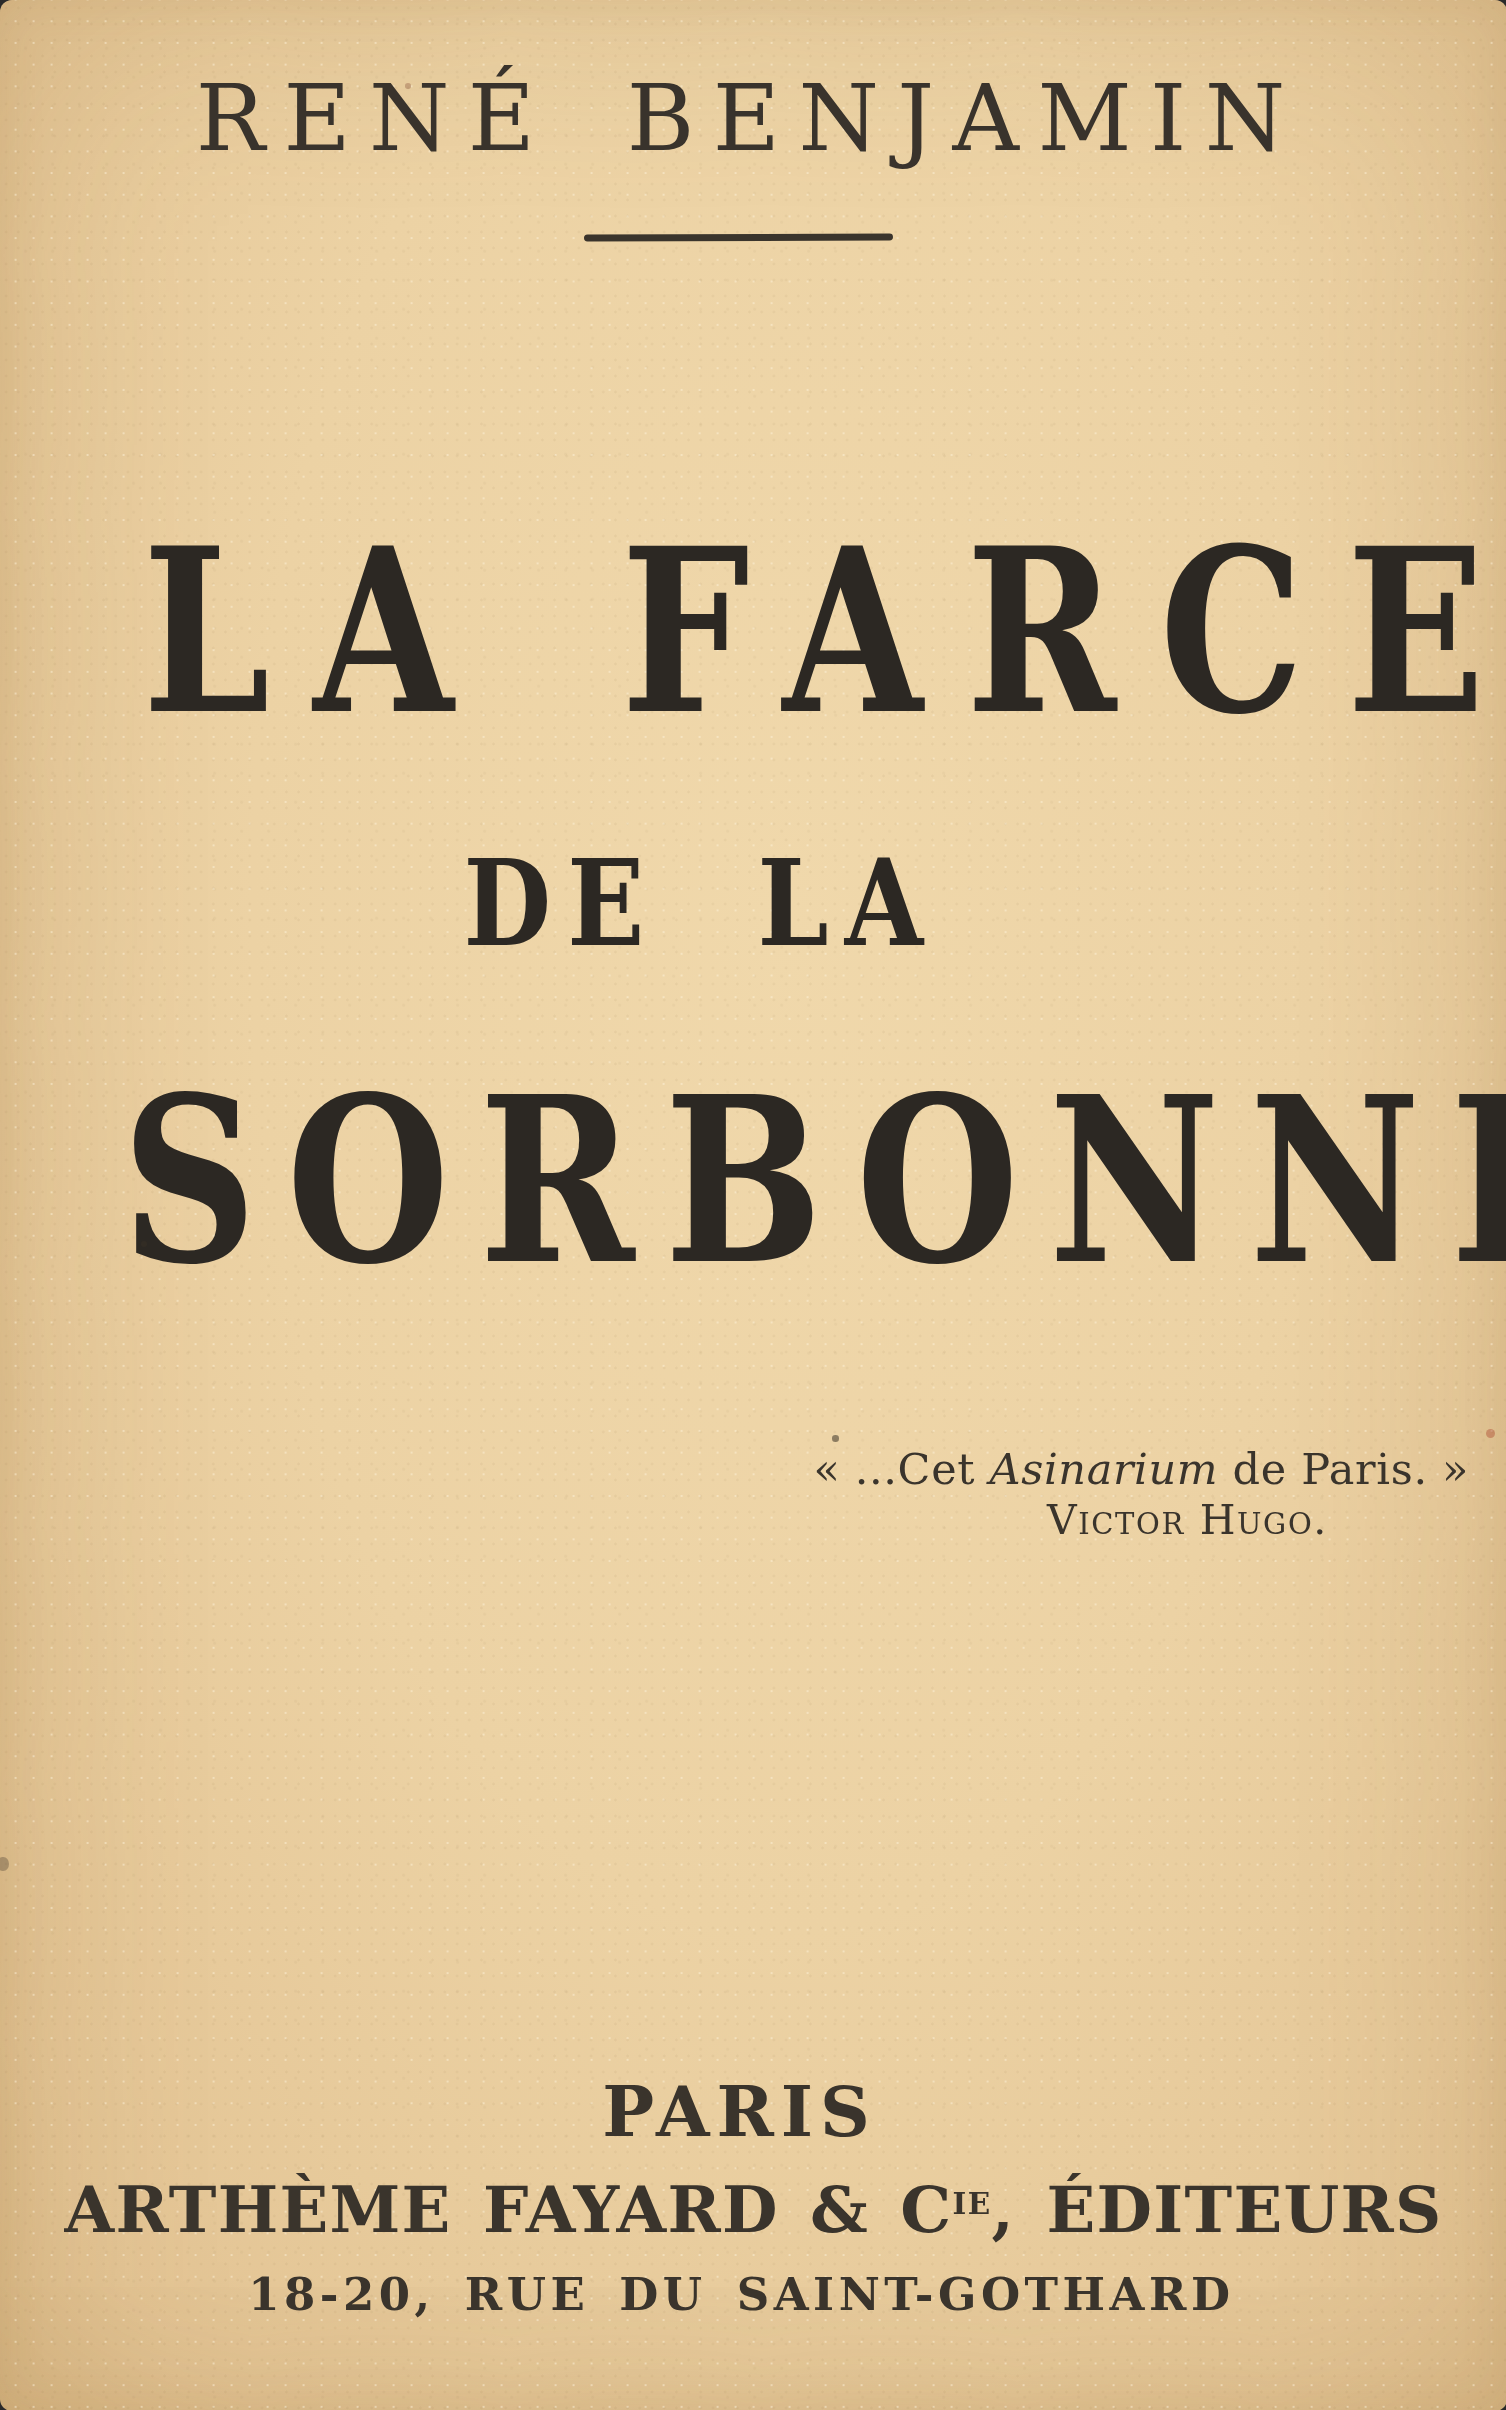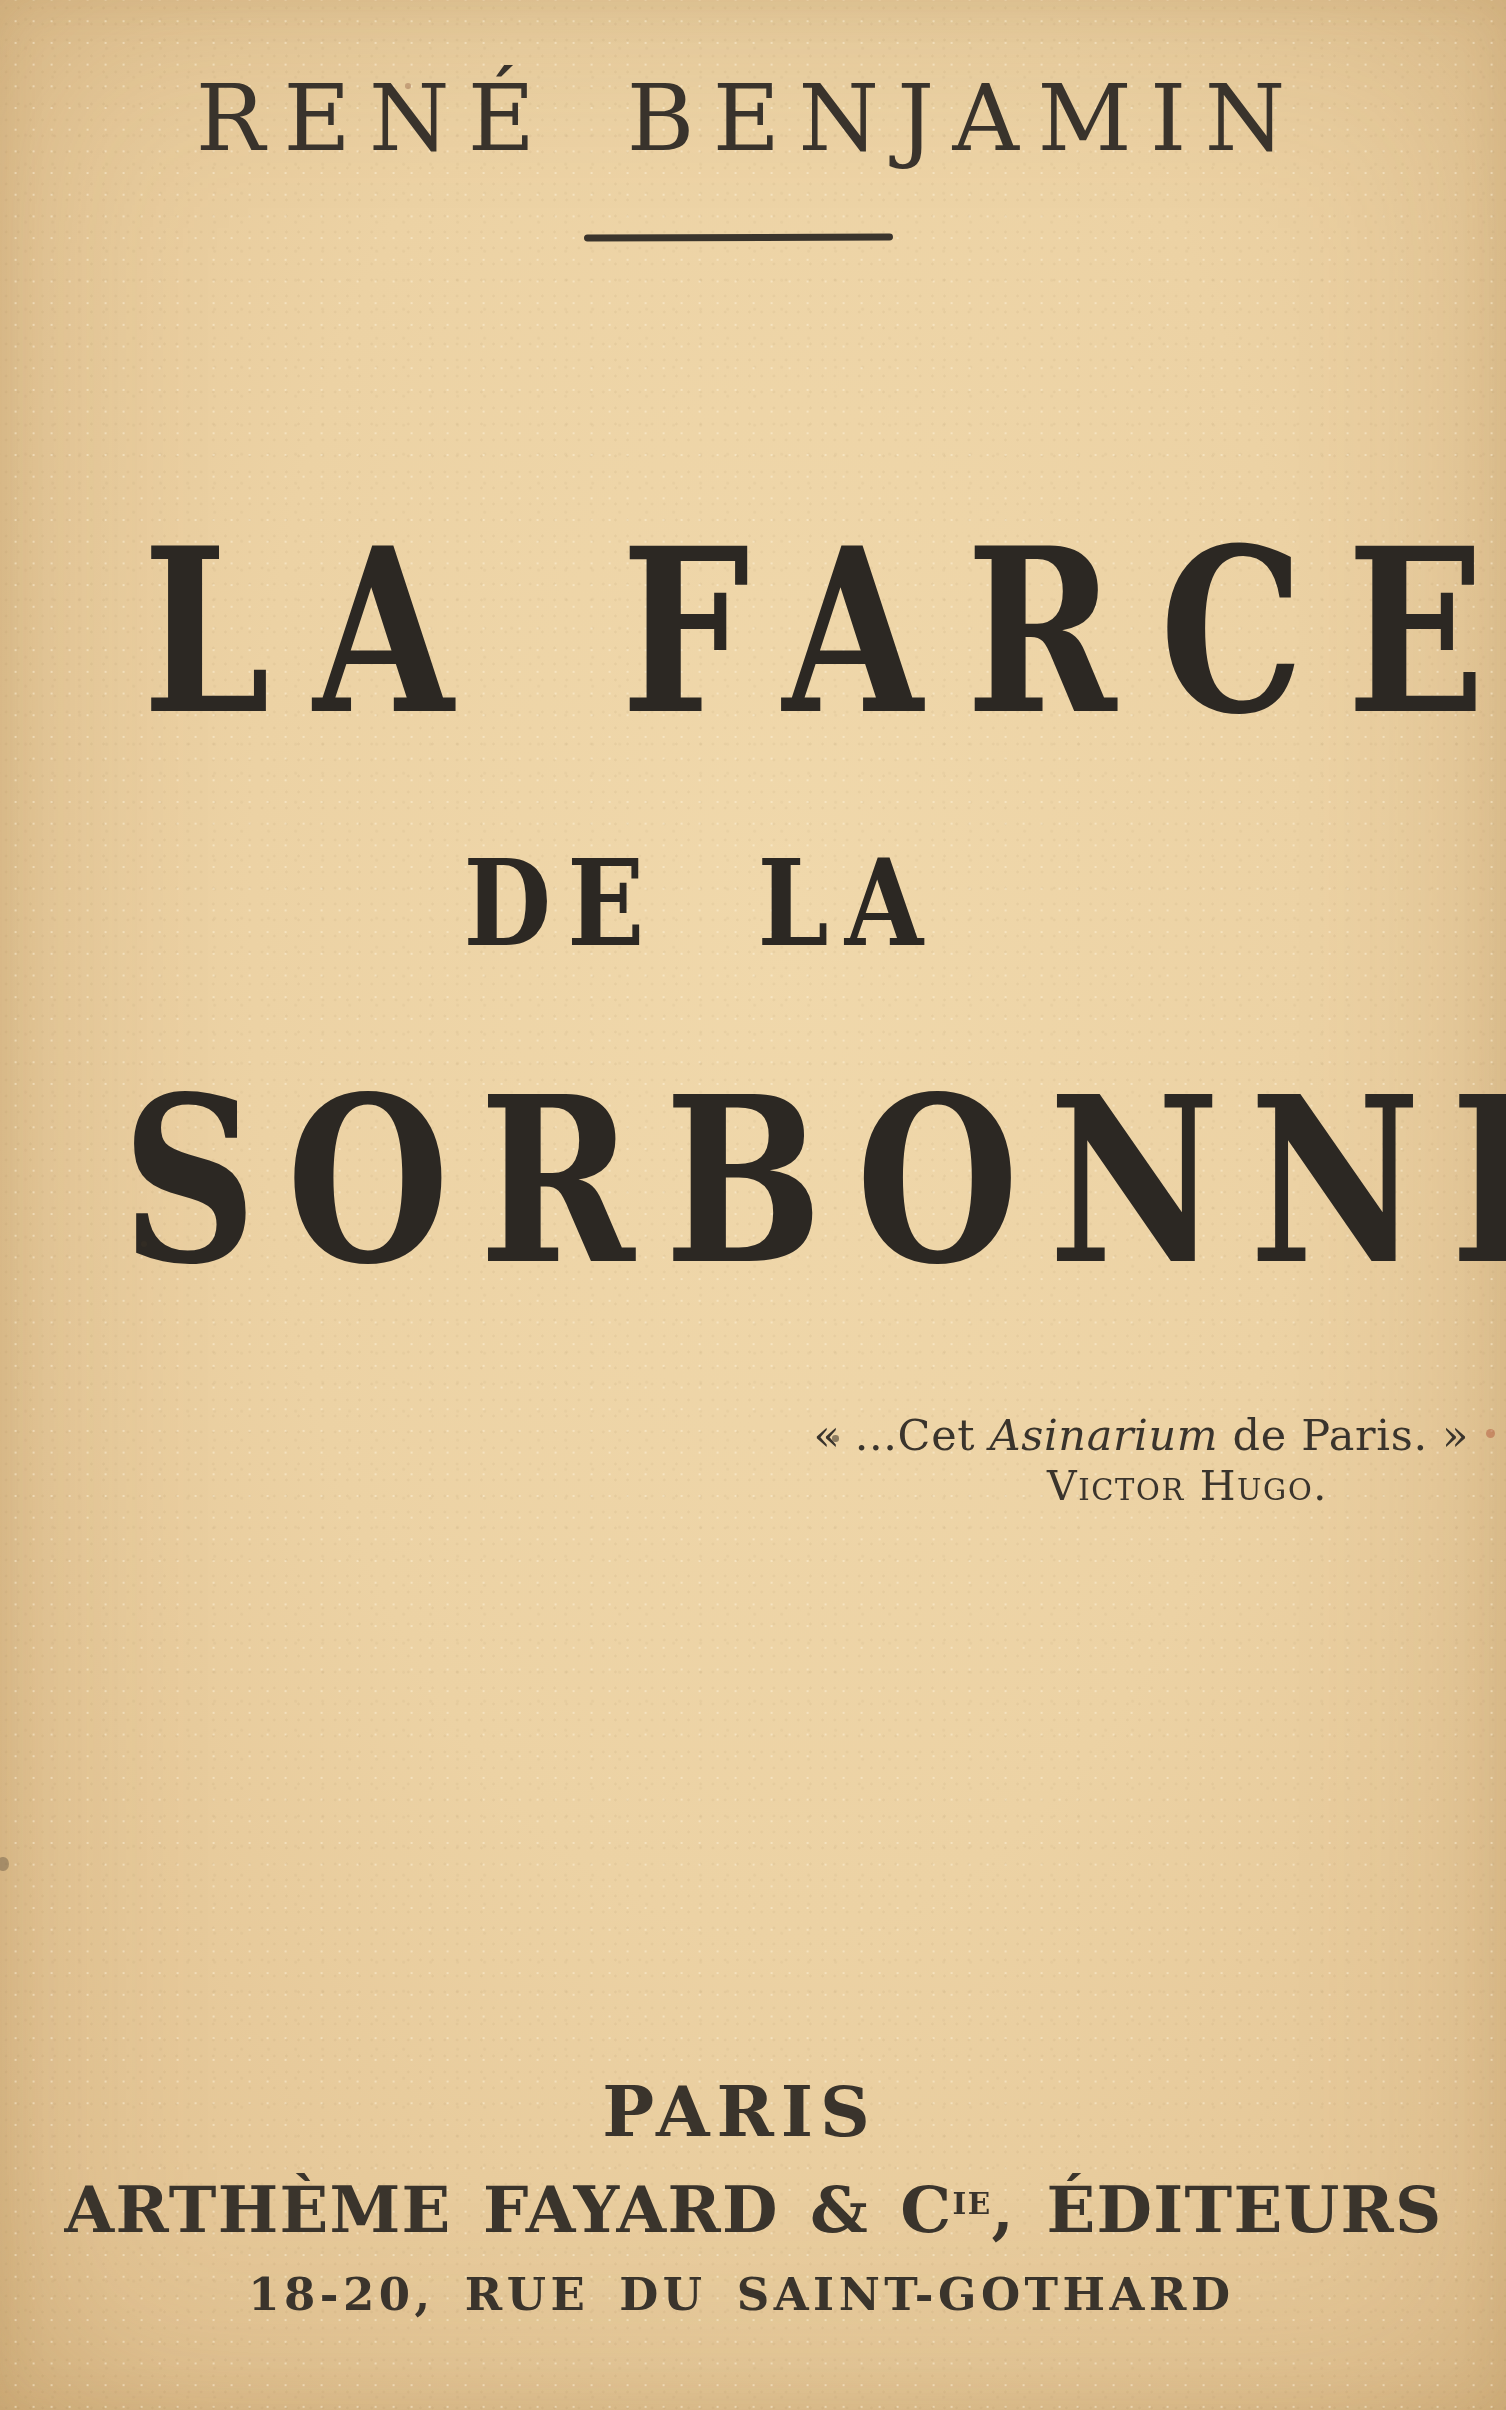--- a/index.html
+++ b/index.html
@@ -11,20 +11,21 @@
     position: relative;
     width: 1507px;
     height: 2411px;
     margin: 0 auto;
     overflow: hidden;
     font-family: "DejaVu Serif", "Liberation Serif", serif;
     color: var(--ink, #35302a);
     background:
       radial-gradient(ellipse at 52% 38%, #f0d8ab 0%, var(--paper, #ecd2a4) 48%, #e3c494 88%, #dcbc8a 100%);
     box-shadow: inset 0 0 207px rgba(140, 100, 45, 0.22), inset 0 0 47px rgba(140, 100, 45, 0.12);
+    border-radius: 12px;
   }
   
   .page::before {
     content: "";
     position: absolute;
     inset: 0;
     background-image:
       radial-gradient(rgba(122, 92, 52, 0.07) 0.9px, transparent 1.4px),
       radial-gradient(rgba(255, 246, 224, 0.45) 0.9px, transparent 1.3px),
       radial-gradient(rgba(110, 82, 48, 0.05) 1.1px, transparent 1.7px);
@@ -69,21 +70,21 @@
     transform: scaleX(0.85);
   }
   .title-3 {
     top: 1045px; left: -14px;
     font-size: 228px;
     letter-spacing: 0.16em;
     transform: scaleX(0.82);
   }
   .epigraph {
     position: absolute;
-    top: 1410px; right: 38px;
+    top: 1444px; right: 38px;
     text-align: right;
     color: #3a342c;
   }
   .epigraph-quote { font-size: 43px; line-height: 1.2; letter-spacing: 0.015em; }
   .epigraph-quote .it { font-style: italic; }
   .epigraph-attribution {
     padding-right: 141px;
     font-size: 41px;
     line-height: 1.2;
     font-variant: small-caps;

